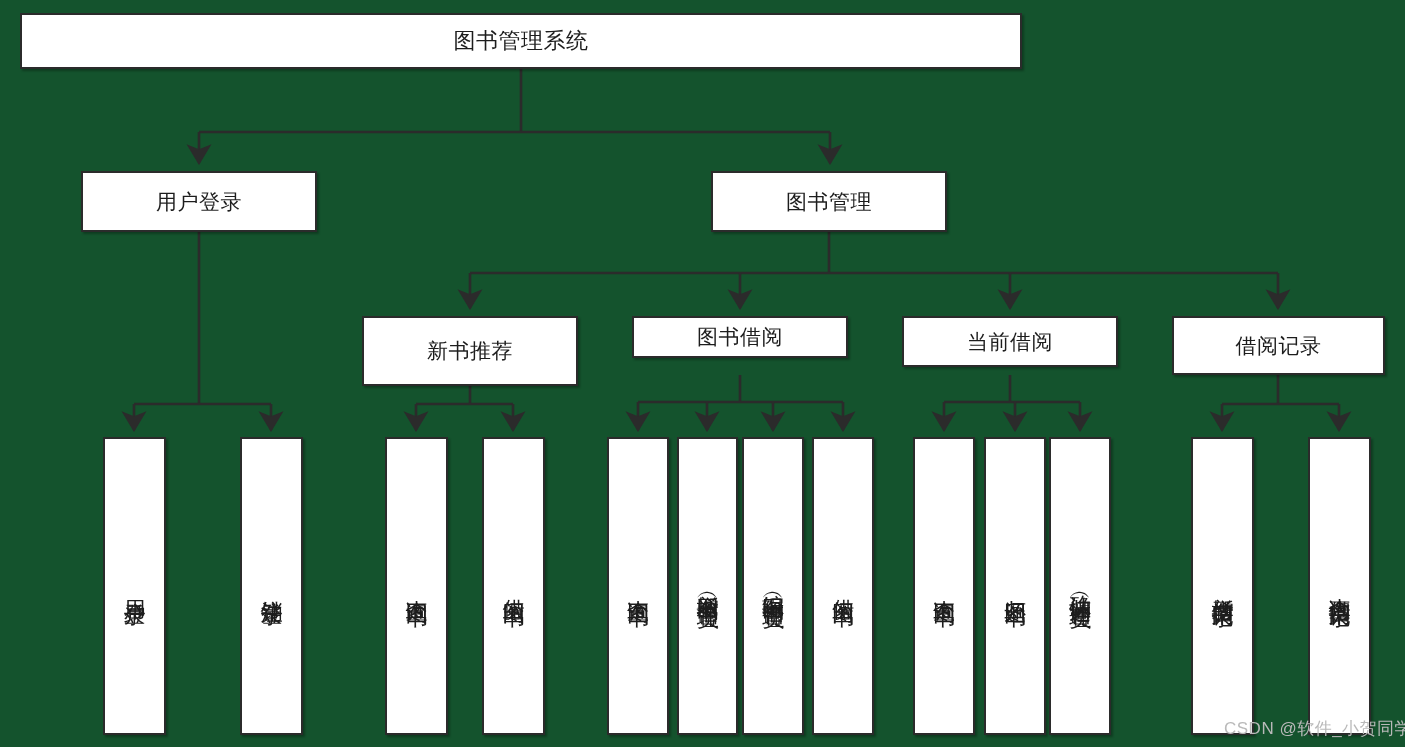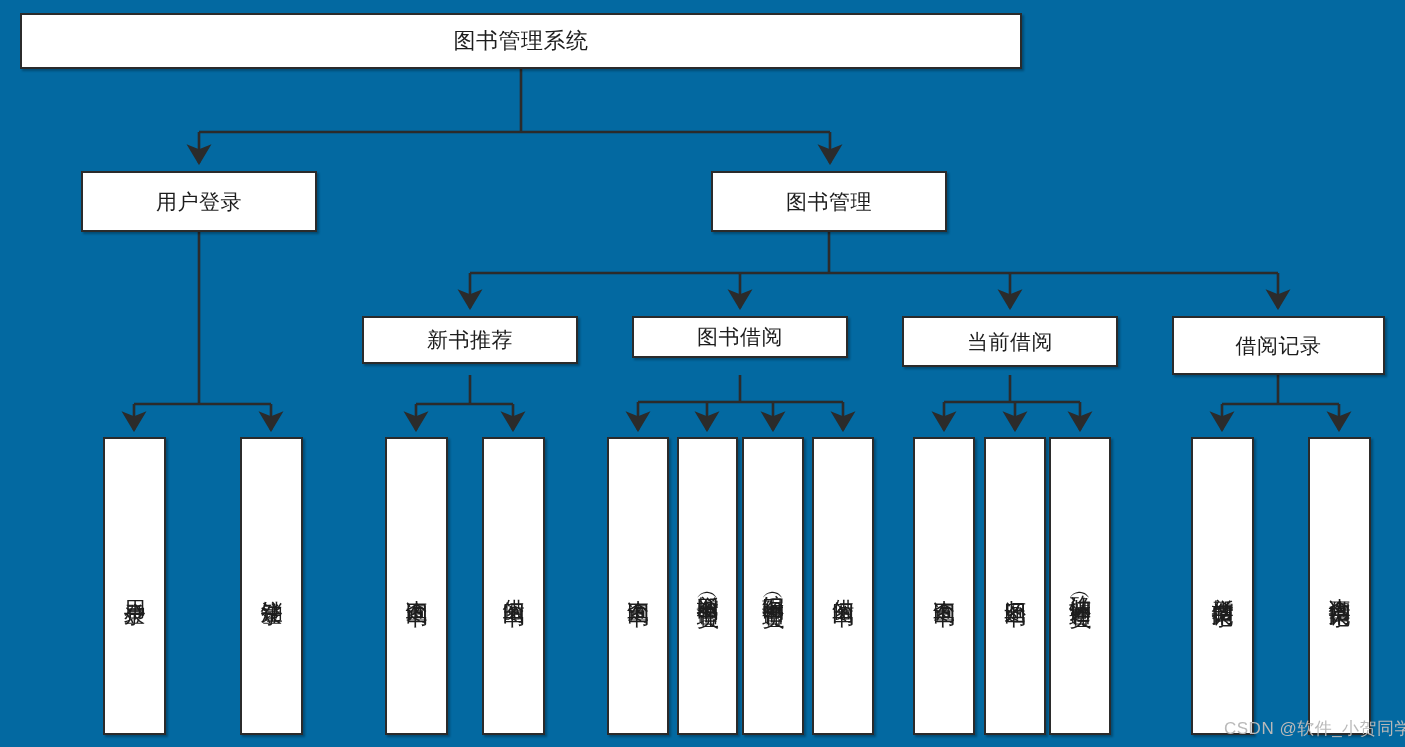--- a/index.html
+++ b/index.html
@@ -7,21 +7,21 @@
     padding: 0;
     background: #ffffff;
   }
   body {
     font-family: "Liberation Sans", "DejaVu Sans", sans-serif;
   }
   #canvas {
     position: relative;
     width: 1405px;
     height: 747px;
-    background: #0369a1;
+    background: #14532d;
     overflow: hidden;
   }
   svg#wires {
     position: absolute;
     left: 0;
     top: 0;
     width: 1405px;
     height: 747px;
     pointer-events: none;
   }
@@ -118,21 +118,21 @@
     <span class="label">图书管理系统</span>
   </div>
 
   <div class="node" style="left:81px; top:171px; width:236px; height:61px;">
     <span class="label">用户登录</span>
   </div>
   <div class="node" style="left:711px; top:171px; width:236px; height:61px;">
     <span class="label">图书管理</span>
   </div>
 
-  <div class="node" style="left:362px; top:316px; width:216px; height:48px;">
+  <div class="node" style="left:362px; top:316px; width:216px; height:70px;">
     <span class="label">新书推荐</span>
   </div>
   <div class="node" style="left:632px; top:316px; width:216px; height:42px;">
     <span class="label">图书借阅</span>
   </div>
   <div class="node" style="left:902px; top:316px; width:216px; height:51px;">
     <span class="label">当前借阅</span>
   </div>
   <div class="node" style="left:1172px; top:316px; width:213px; height:59px;">
     <span class="label">借阅记录</span>

